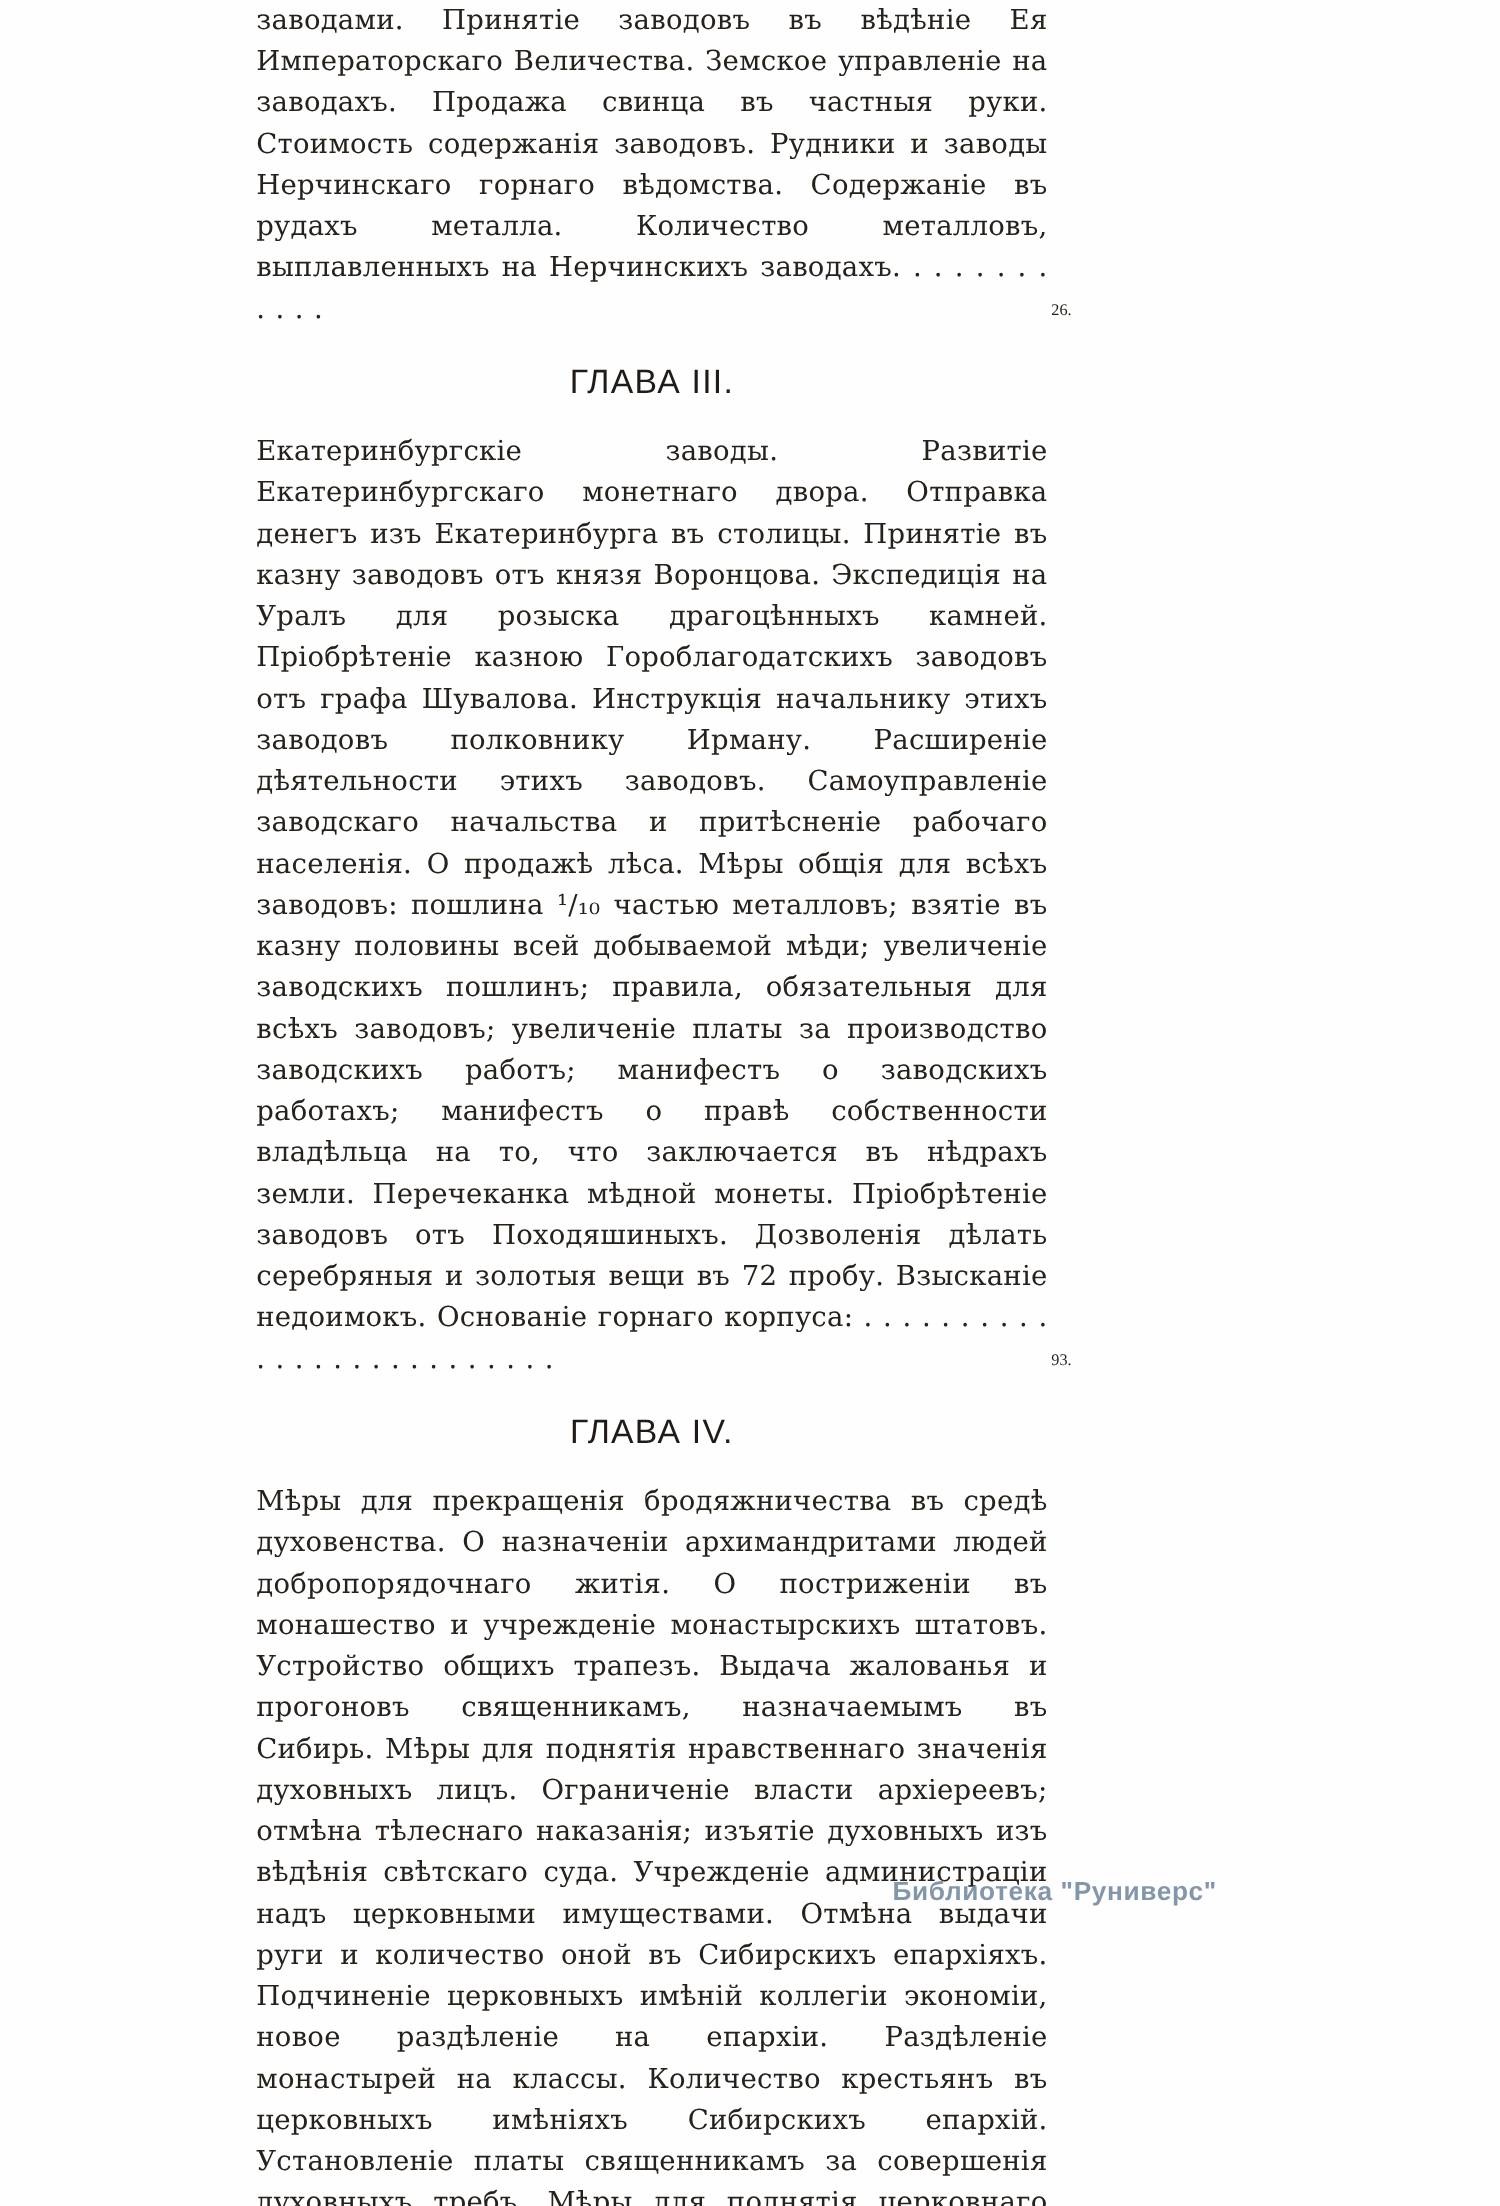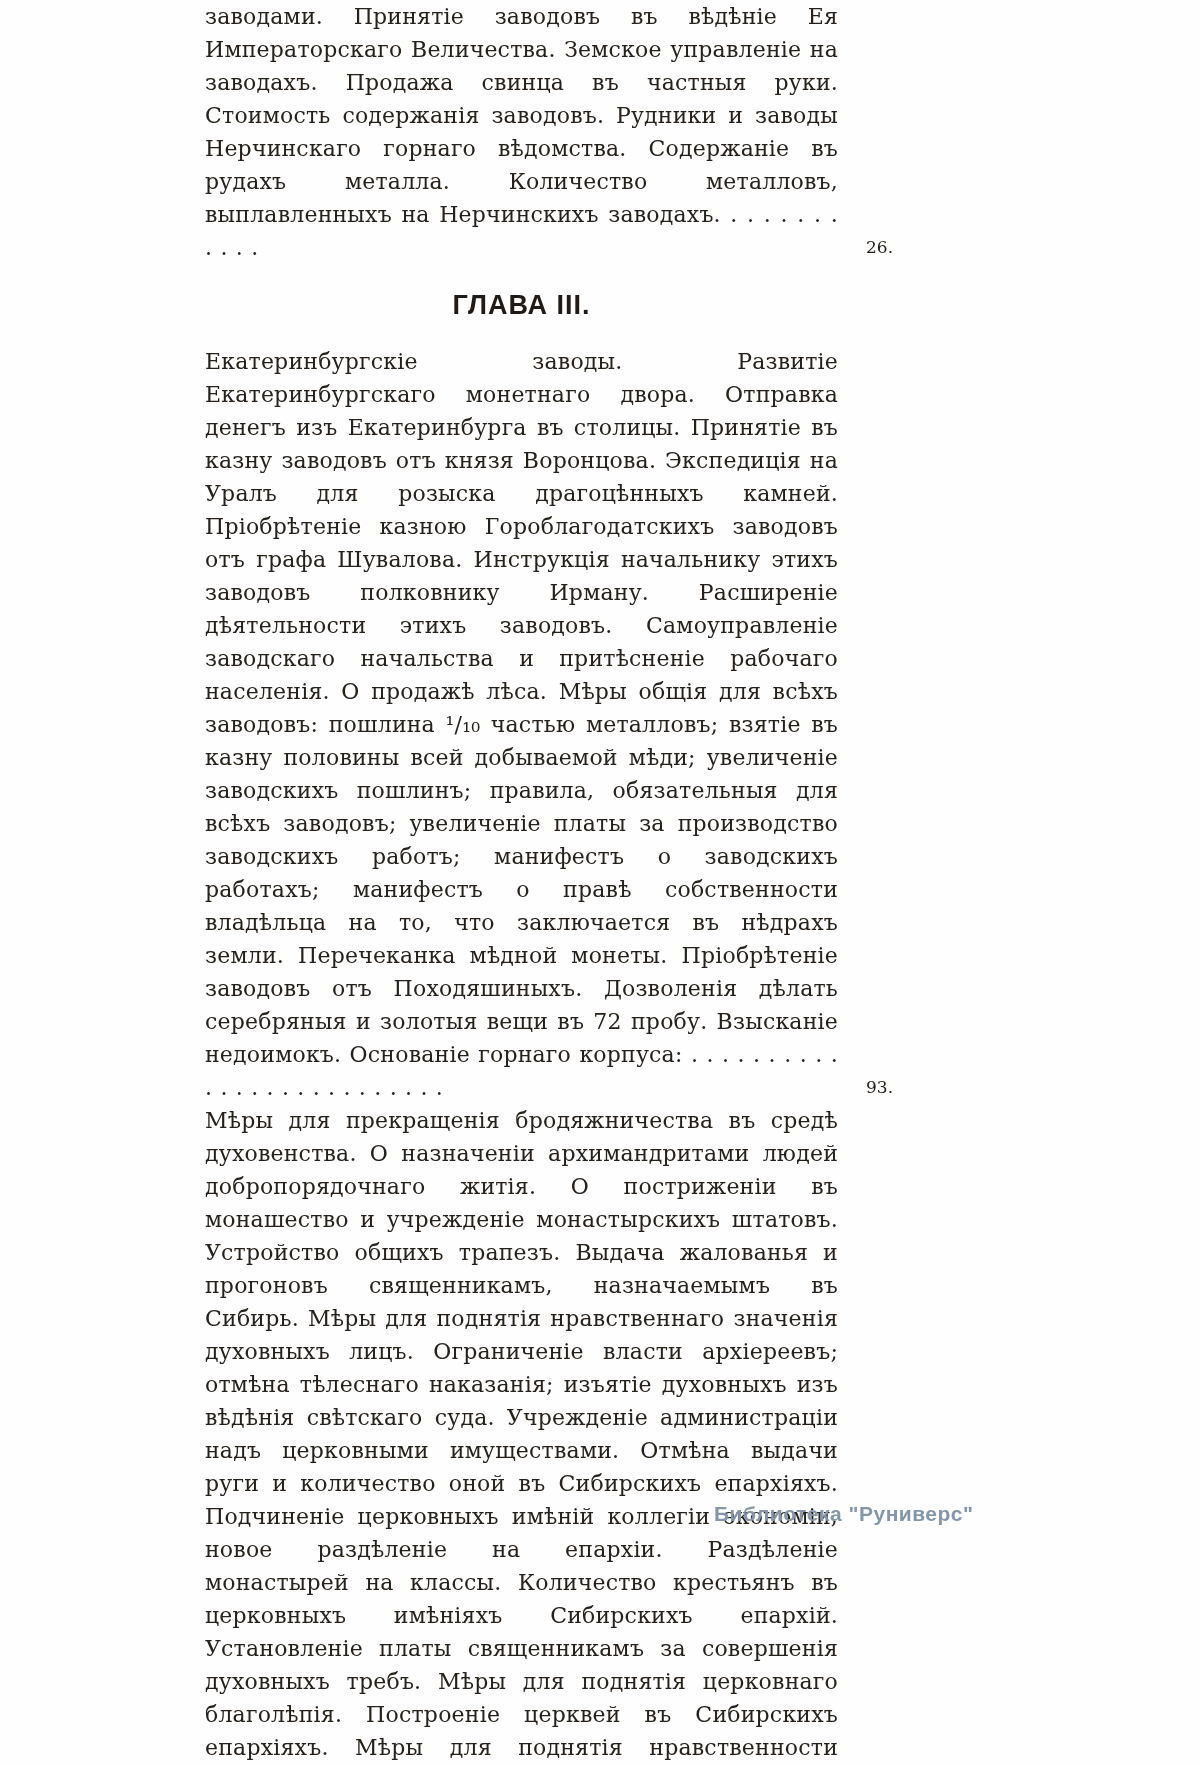--- a/index.html
+++ b/index.html
@@ -40,31 +40,32 @@
     line-height: 33px;
     text-align: justify;
     letter-spacing: 0.2px;
     word-spacing: 1px;
     color: #26211b;
   }
   .page-ref {
     position: absolute;
     left: 100%;
     bottom: 0;
-    margin-left: 28px;
-    font-size: 17px;
+    margin-left: 3px;
+    font-size: 13px;
     line-height: 33px;
     white-space: nowrap;
     color: #26211b;
+    font-family: Liberation Serif, serif;
   }
   .chapter-heading {
     margin: 26px 0 24px 0;
     text-align: center;
     font-family: "Liberation Sans", "DejaVu Sans", sans-serif;
-    font-weight: bold;
+    font-weight: normal;
     font-size: 27px;
     letter-spacing: 1px;
     color: #201b16;
   }
   .watermark {
     position: absolute;
     left: 714px;
     top: 1502px;
     font-family: "Liberation Sans", "DejaVu Sans", sans-serif;
     font-weight: bold;
@@ -85,20 +86,21 @@
       <span class="page-ref">26.</span>
     </div>
 
     <h2 class="chapter-heading">ГЛАВА III.</h2>
 
     <div class="toc-entry">
       <p class="toc-text">Екатеринбургскіе заводы. Развитіе Екатеринбургскаго монетнаго двора. Отправка денегъ изъ Екатеринбурга въ столицы. Принятіе въ казну заводовъ отъ князя Воронцова. Экспедиція на Уралъ для розыска драгоцѣнныхъ камней. Пріобрѣтеніе казною Гороблагодатскихъ заводовъ отъ графа Шувалова. Инструкція начальнику этихъ заводовъ полковнику Ирману. Расширеніе дѣятельности этихъ заводовъ. Самоуправленіе заводскаго начальства и притѣсненіе рабочаго населенія. О продажѣ лѣса. Мѣры общія для всѣхъ заводовъ: пошлина ¹/₁₀ частью металловъ; взятіе въ казну половины всей добываемой мѣди; увеличеніе заводскихъ пошлинъ; правила, обязательныя для всѣхъ заводовъ; увеличеніе платы за производство заводскихъ работъ; манифестъ о заводскихъ работахъ; манифестъ о правѣ собственности владѣльца на то, что заключается въ нѣдрахъ земли. Перечеканка мѣдной монеты. Пріобрѣтеніе заводовъ отъ Походяшиныхъ. Дозволенія дѣлать серебряныя и золотыя вещи въ 72 пробу. Взысканіе недоимокъ. Основаніе горнаго корпуса: . . . . . . . . . . . . . . . . . . . . . . . . . .</p>
       <span class="page-ref">93.</span>
     </div>
 
+    <h2 class="chapter-heading">ГЛАВА IV.</h2>
 
     <div class="toc-entry">
       <p class="toc-text">Мѣры для прекращенія бродяжничества въ средѣ духовенства. О назначеніи архимандритами людей добропорядочнаго житія. О постриженіи въ монашество и учрежденіе монастырскихъ штатовъ. Устройство общихъ трапезъ. Выдача жалованья и прогоновъ священникамъ, назначаемымъ въ Сибирь. Мѣры для поднятія нравственнаго значенія духовныхъ лицъ. Ограниченіе власти архіереевъ; отмѣна тѣлеснаго наказанія; изъятіе духовныхъ изъ вѣдѣнія свѣтскаго суда. Учрежденіе администраціи надъ церковными имуществами. Отмѣна выдачи руги и количество оной въ Сибирскихъ епархіяхъ. Подчиненіе церковныхъ имѣній коллегіи экономіи, новое раздѣленіе на епархіи. Раздѣленіе монастырей на классы. Количество крестьянъ въ церковныхъ имѣніяхъ Сибирскихъ епархій. Установленіе платы священникамъ за совершенія духовныхъ требъ. Мѣры для поднятія церковнаго благолѣпія. Построеніе церквей въ Сибирскихъ епархіяхъ. Мѣры для поднятія нравственности народа. Раздача метрическихъ книгъ въ приходы изъ консисторій. Миссіонерская дѣятельность на Камчаткѣ: Іосафъ, Пахомій, купцы Шелеховъ, Голиковъ; миссія въ Пекинъ архимандритовъ Цвѣта и Шишковскаго; миссіонерская дѣятельность въ Западной Сибири.—Безсиліе миссіонеровъ бороться съ ламаизмомъ въ Забайкальи. . . . . . . . .</p>
 
     </div>
 
   </div>
 
   <div class="watermark">Библиотека "Руниверс"</div>
 </div>

